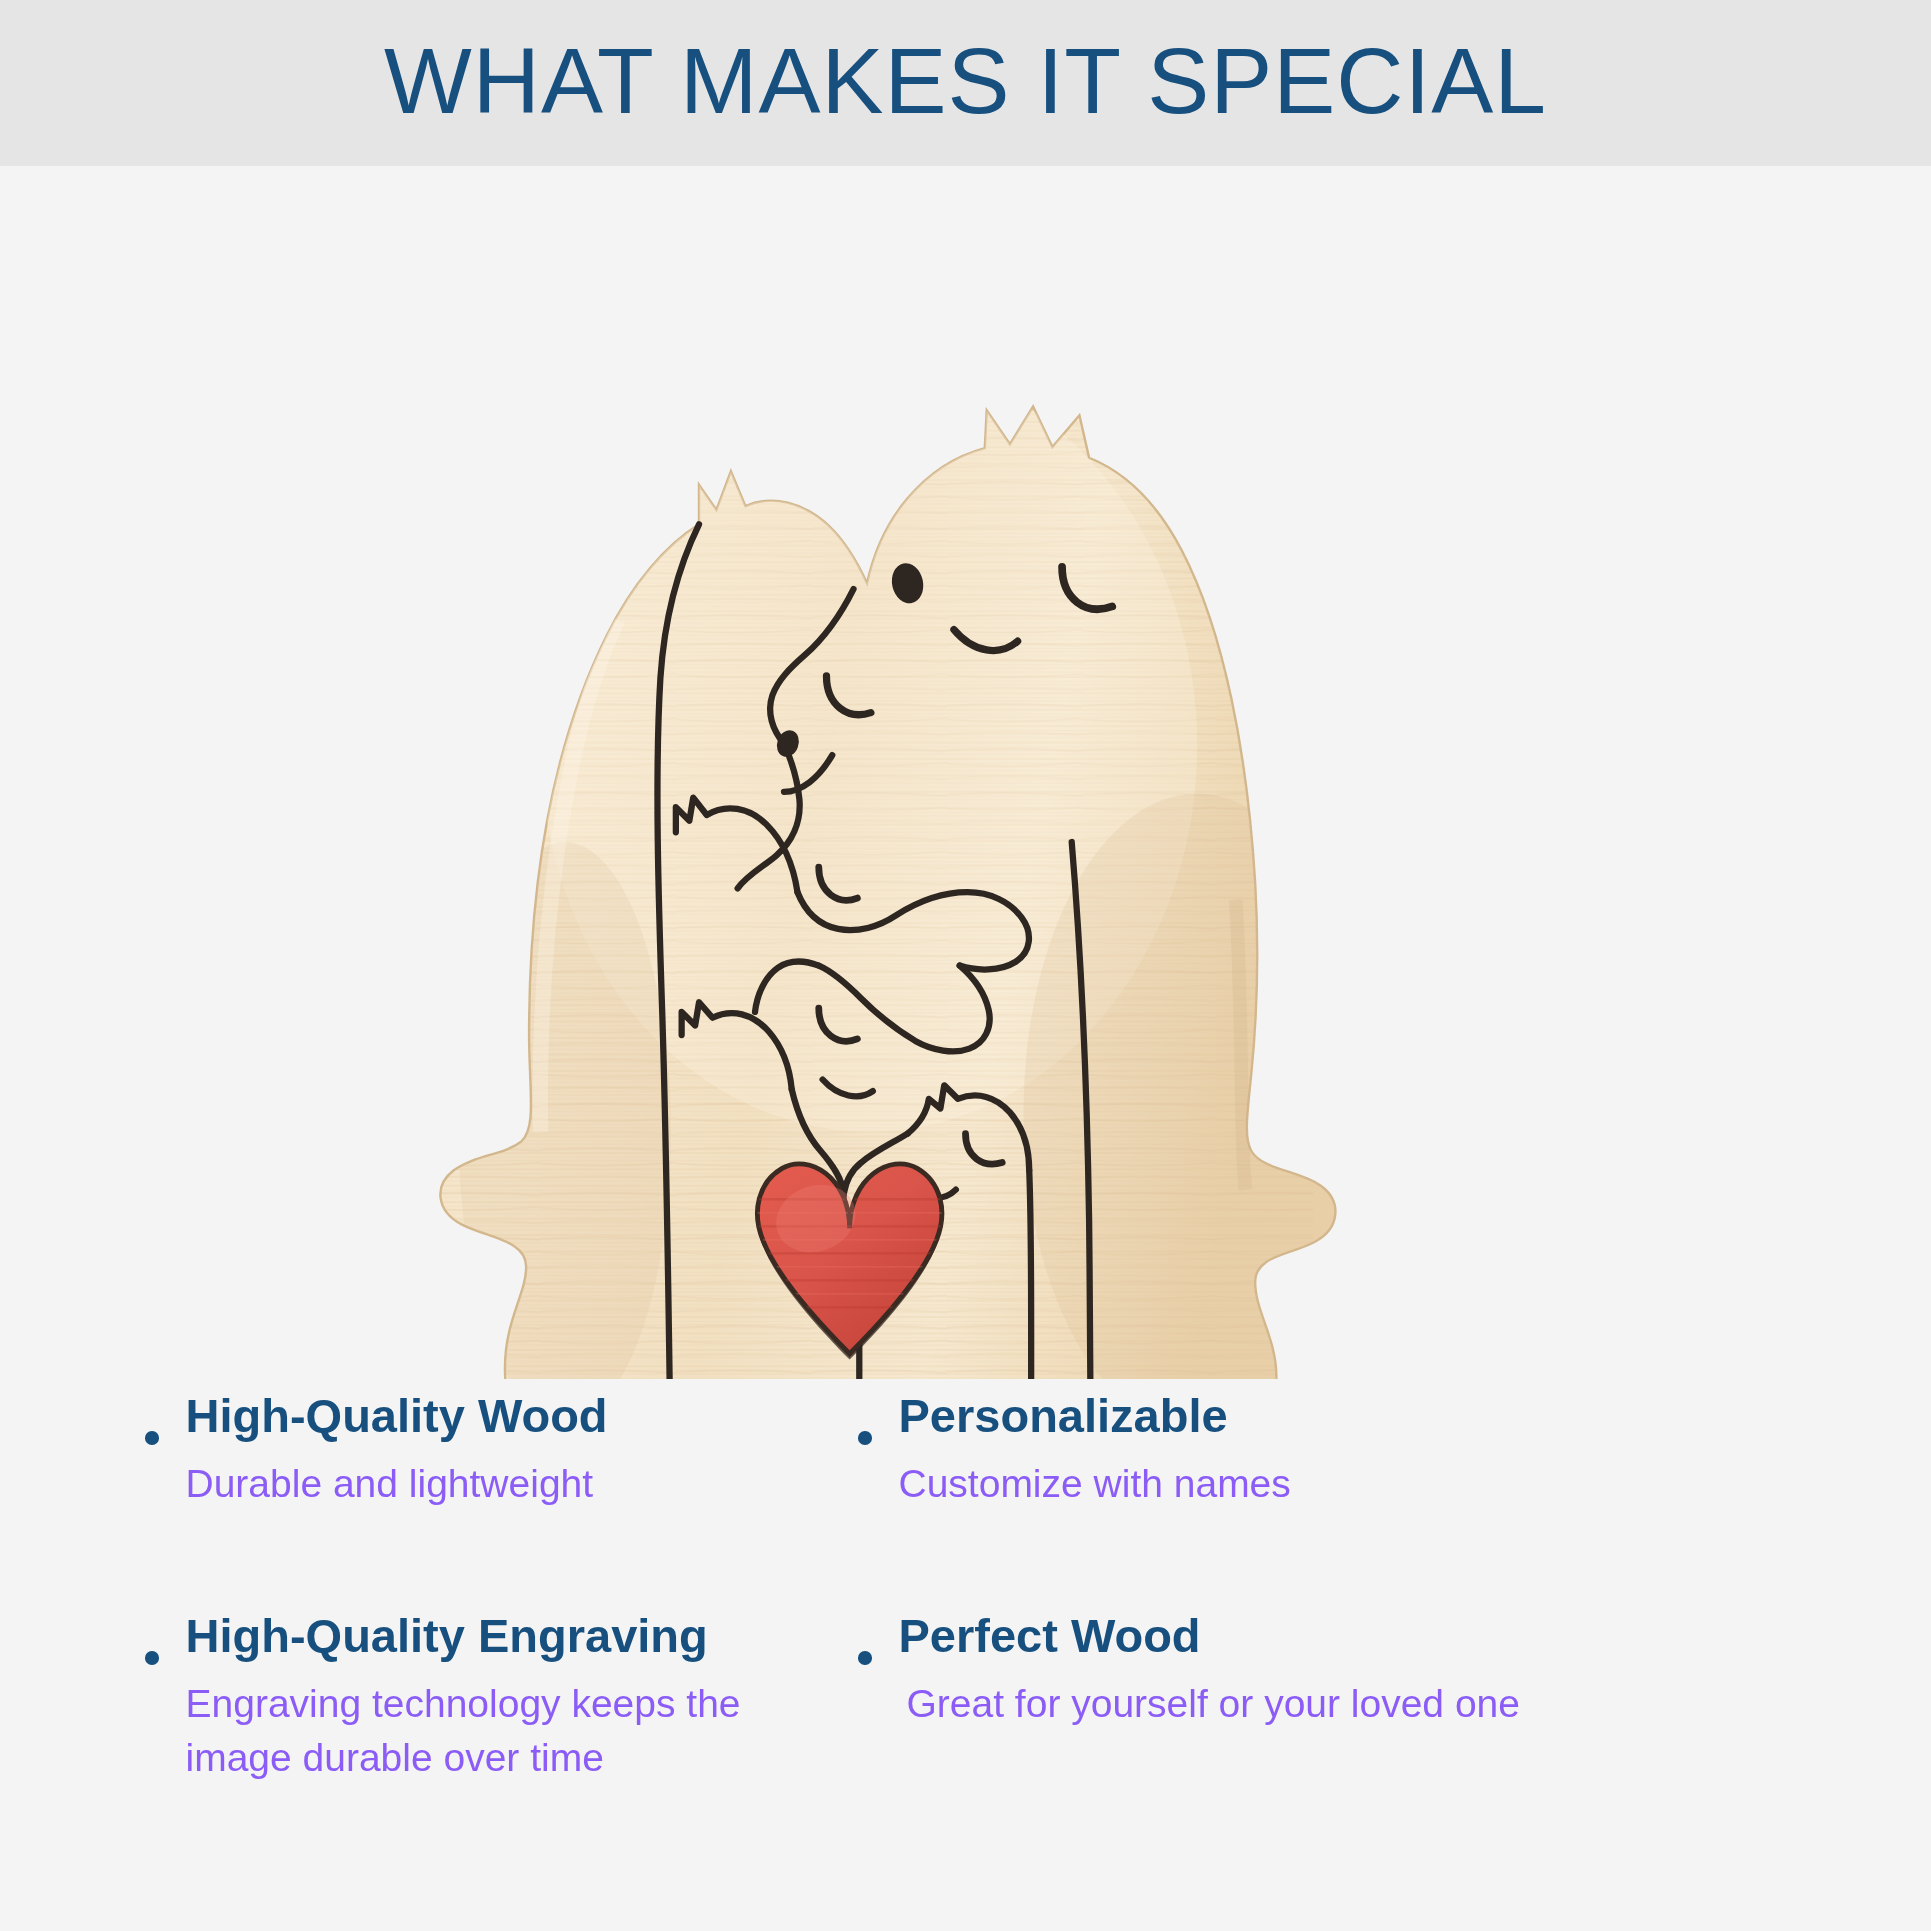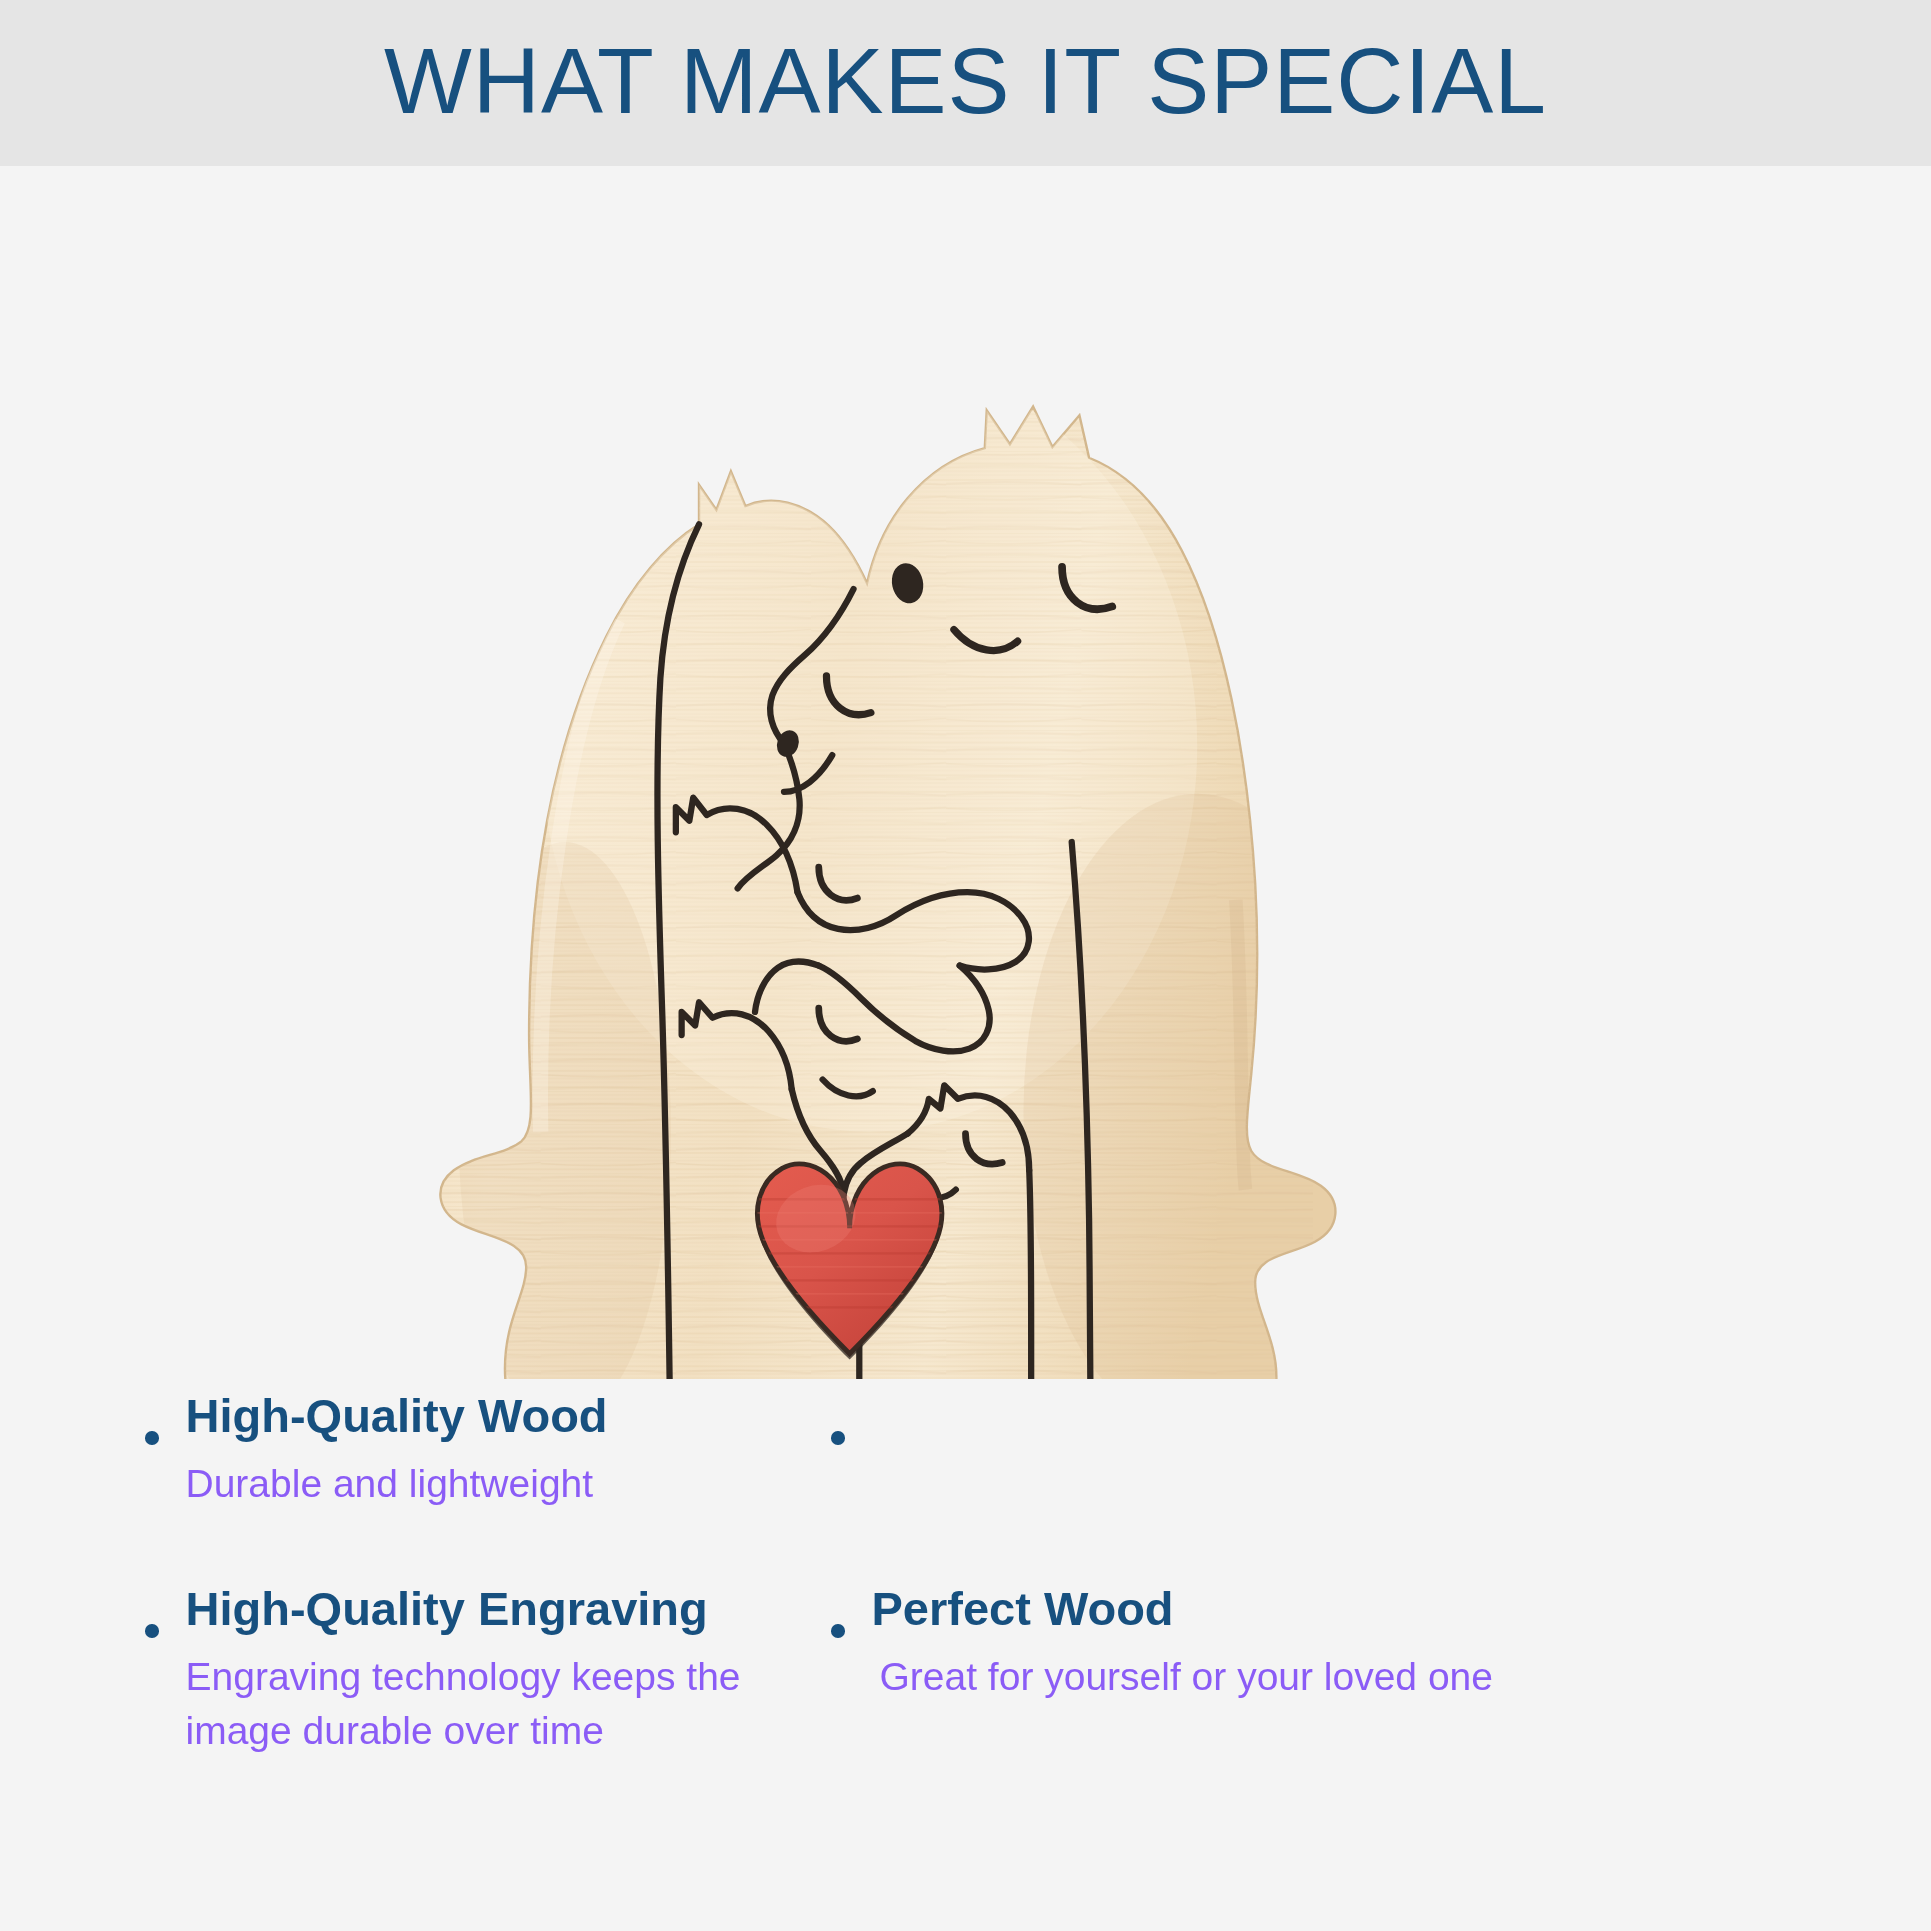--- a/index.html
+++ b/index.html
@@ -64,20 +64,21 @@
     width: 1931px;
     height: 541px;
     box-sizing: border-box;
     padding: 0 145px;
     display: grid;
     grid-template-columns: 686px 1fr;
     grid-template-rows: 193px auto;
     column-gap: 0px;
     row-gap: 0px;
     align-content: start;
+    gap: 27px;
   }
   .feature {
     display: flex;
     align-items: flex-start;
   }
   .bullet-dot {
     width: 13.5px;
     height: 13.5px;
     border-radius: 50%;
     background: #17507f;
@@ -385,20 +386,24 @@
   <div class="feature">
     <span class="bullet-dot"></span>
     <span class="feature-body">
       <span class="feature-title" style="display: block;">High-Quality Wood</span>
       <span class="feature-desc" style="display: block;">Durable and lightweight</span>
     </span>
   </div>
 
   <div class="feature">
     <span class="bullet-dot"></span>
+    <span class="feature-body">
+      <span class="feature-title" style="display: block;">Personalizable</span>
+      <span class="feature-desc" style="display: block;">Customize with names</span>
+    </span>
   </div>
 
   <div class="feature">
     <span class="bullet-dot"></span>
     <span class="feature-body">
       <span class="feature-title" style="display: block;">High-Quality Engraving</span>
       <span class="feature-desc" style="display: block;">Engraving technology keeps the image durable over time</span>
     </span>
   </div>
 

